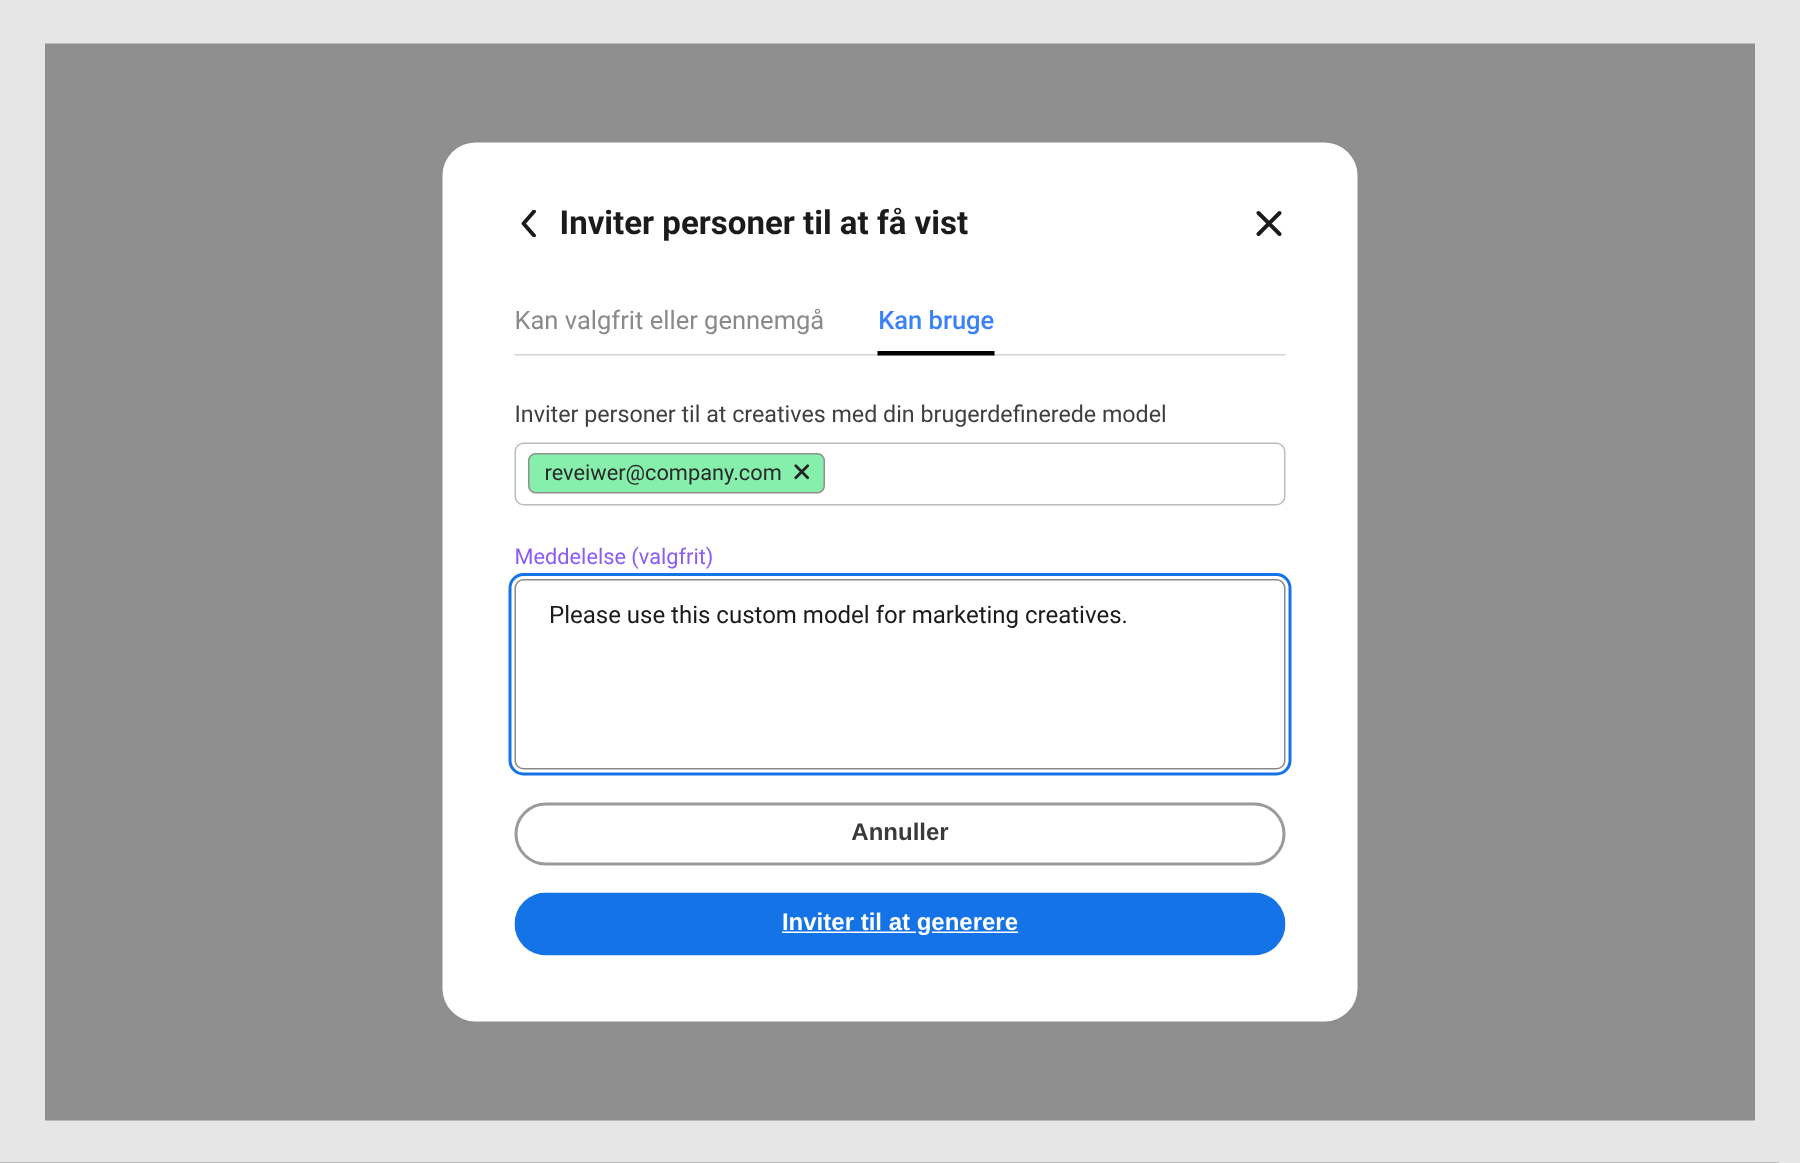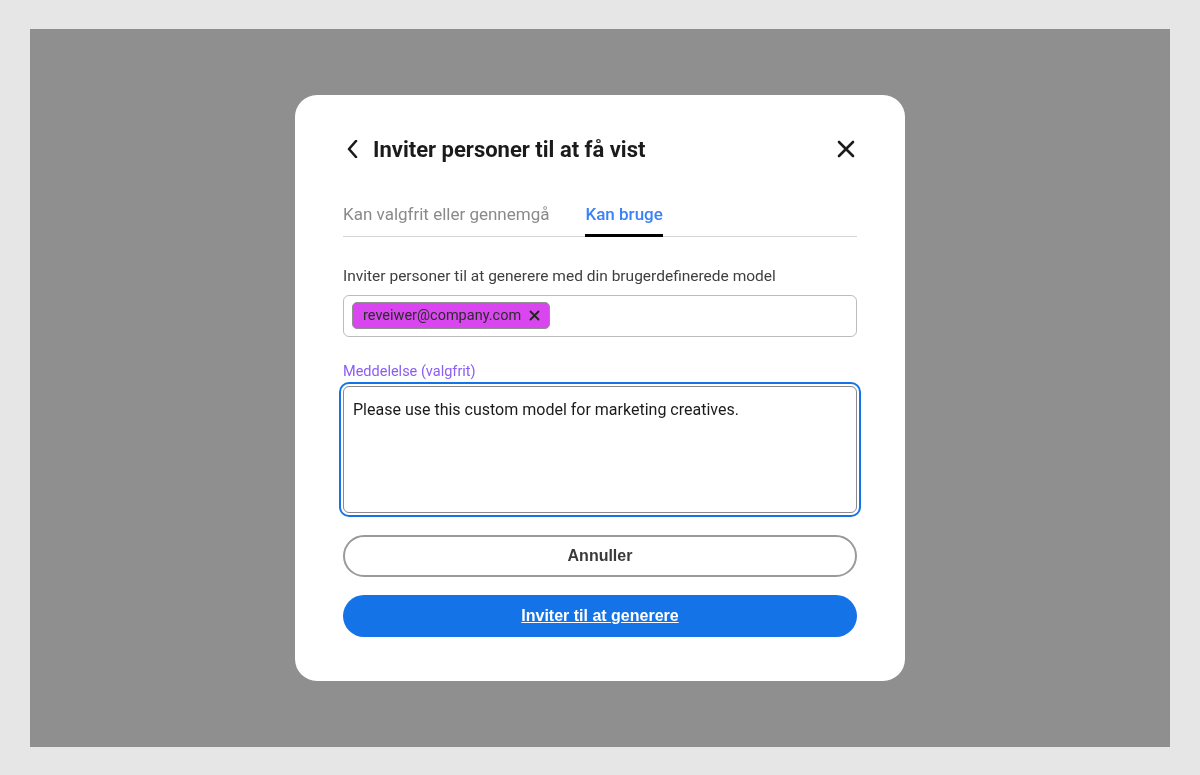--- a/index.html
+++ b/index.html
@@ -96,28 +96,28 @@
       border: 1px solid #bcbcbc;
       border-radius: 6px;
       padding: 6px 8px;
       display: flex;
       align-items: center;
       min-height: 42px;
       margin-bottom: 26px;
     }
     .chip {
       display: inline-flex;
-      align-items: center;
+      align-items: flex-start;
       border: 1px solid #909090;
       border-radius: 5px;
       padding: 4px 8px 4px 10px;
       font-size: 14.5px;
       color: #2b2b2b;
       gap: 6px;
-      background: #d946ef;
+      background: #86efac;
     }
     .chip-remove {
       cursor: pointer;
       display: inline-flex;
       align-items: center;
       justify-content: center;
       width: 14px;
       height: 14px;
     }
     .chip-remove svg { display: block; }
@@ -127,21 +127,21 @@
       margin-bottom: 6px;
       display: block;
     }
     .message-area {
       width: 100%;
       height: 127px;
       border: 1px solid #8a8a8a;
       border-radius: 6px;
       outline: 2px solid #1473e6;
       outline-offset: 2px;
-      padding: 12px 9px;
+      padding: 12px 22px;
       font-size: 16px;
       color: #1b1b1b;
       resize: none;
       font-family: inherit;
       line-height: 1.4;
     }
     .button-row {
       display: flex;
       justify-content: flex-end;
       gap: 18px;
@@ -191,21 +191,21 @@
 
     <div class="tabs">
       <div class="tab">
         <span>Kan valgfrit eller gennemgå</span>
       </div>
       <div class="tab active">
         <span>Kan bruge</span>
       </div>
     </div>
 
-    <label class="field-label">Inviter personer til at generere med din brugerdefinerede model</label>
+    <label class="field-label">Inviter personer til at creatives med din brugerdefinerede model</label>
     <div class="email-input">
       <span class="chip">
         <span>reveiwer@company.com</span>
         <span class="chip-remove">
           <svg width="11" height="11" viewBox="0 0 11 11">
               <path d="M1.5 1.5 L9.5 9.5 M9.5 1.5 L1.5 9.5" stroke="#222" stroke-width="1.8" stroke-linecap="round"></path>
             </svg>
         </span>
       </span>
     </div>

